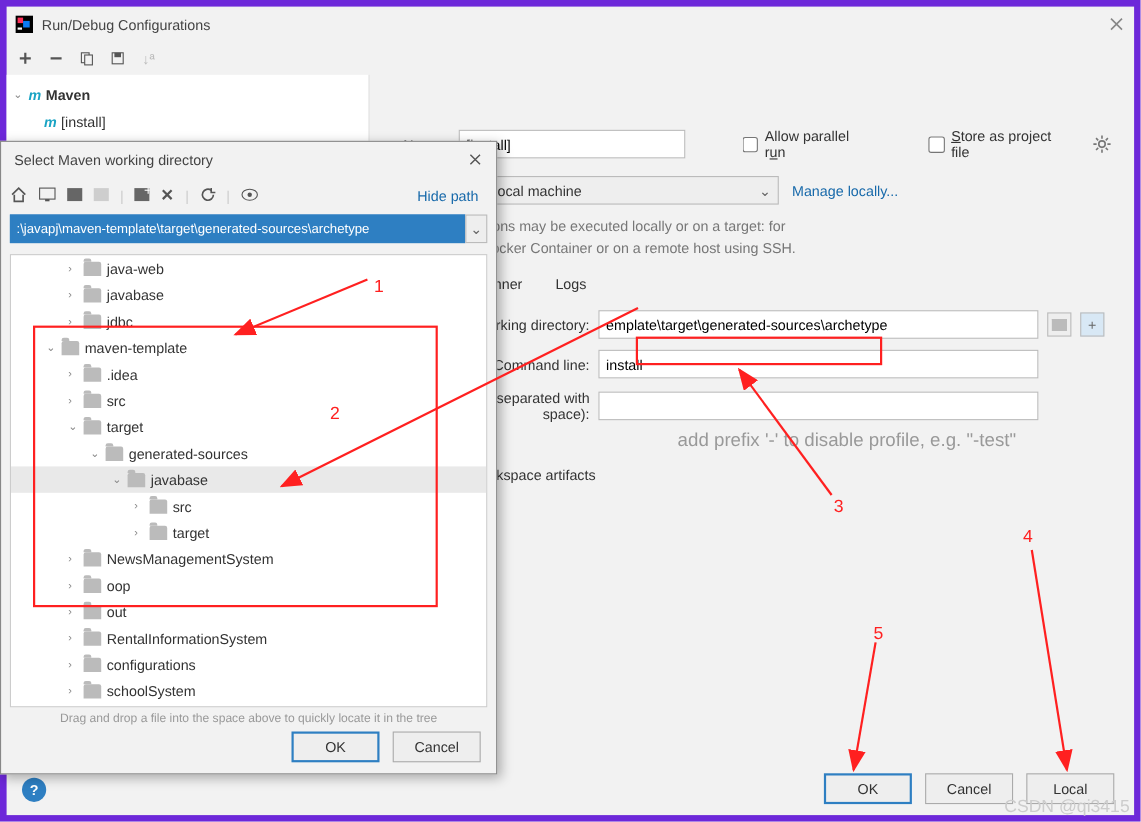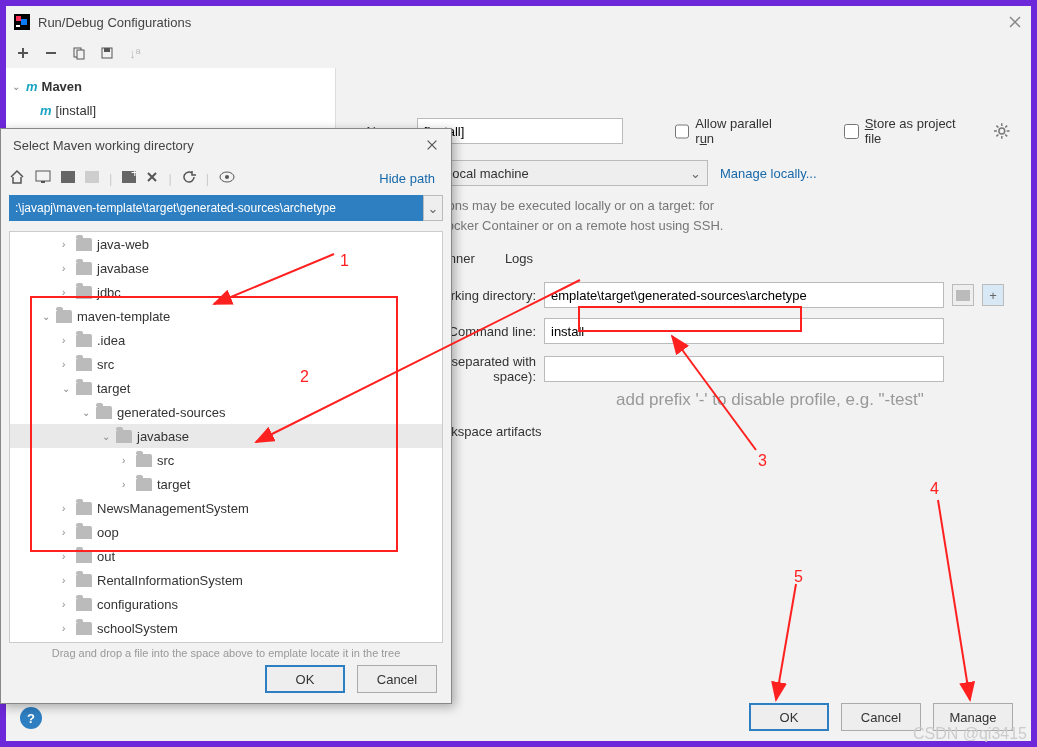--- a/index.html
+++ b/index.html
@@ -193,21 +193,21 @@
     <label class="checkbox-wrap" style="margin-left:0">
         <input type="checkbox" style="">
         <span>Resolve Workspace artifacts</span>
       </label>
   </div>
 
   <div class="help-icon">?</div>
   <div class="footer">
     <div class="btn primary">OK</div>
     <div class="btn">Cancel</div>
-    <div class="btn">Manage</div>
+    <div class="btn">Local</div>
   </div>
 </div>
 
 <div class="popup">
   <div class="ptitle">
     <span>Select Maven working directory</span>
     <svg class="close" viewBox="0 0 16 16" width="14" height="14">
         <path d="M3 3 L13 13 M13 3 L3 13" stroke="#555" stroke-width="1.5"></path>
       </svg>
   </div>
@@ -330,21 +330,21 @@
         <span class="arrow">›</span>
         <span class="folder"></span>
         <span>configurations</span>
       </div>
       <div class="pnode" style="padding-left: 52px;">
         <span class="arrow">›</span>
         <span class="folder"></span>
         <span>schoolSystem</span>
       </div>
     </div>
-  <div class="draghint">Drag and drop a file into the space above to emplate locate it in the tree</div>
+  <div class="draghint">Drag and drop a file into the space above to quickly locate it in the tree</div>
   <div class="pfooter">
     <div class="btn primary">OK</div>
     <div class="btn">Cancel</div>
   </div>
 </div>
 
 <div class="red-box" style="left:30px; top:296px; width:368px; height:256px;"></div>
 <div class="red-box" style="left:578px; top:306px; width:224px; height:26px;"></div>
 <span class="annot" style="left:340px; top:252px">1</span>
 <span class="annot" style="left:300px; top:368px">2</span>

